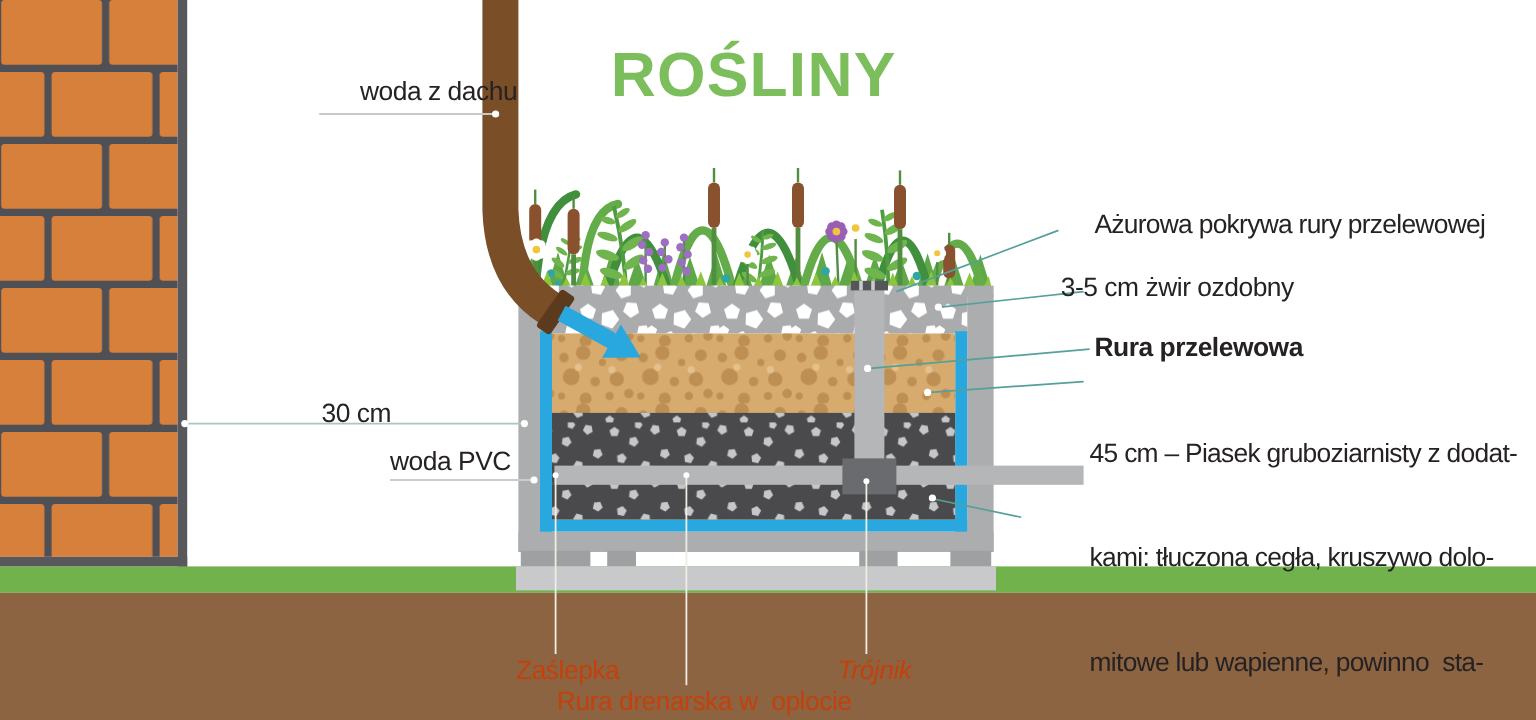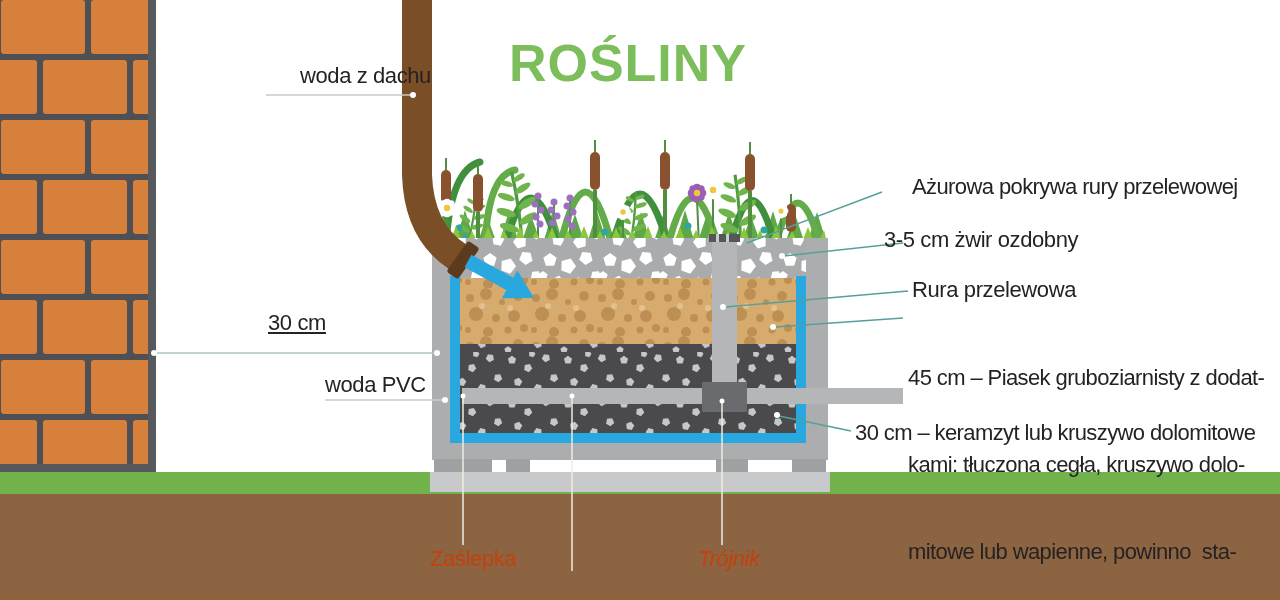--- a/index.html
+++ b/index.html
@@ -302,32 +302,32 @@
       <circle cx="722" cy="401" r="2.5"></circle>
     </g>
   </g>
 </svg>
 
   <div class="title">
     <div>ROŚLINY</div>
   </div>
 
   <div class="lbl" style="left:265px;top:63px;margin-left:35px;">woda z dachu</div>
-  <div class="lbl" style="left:268px;top:310px;text-decoration:underline;">30 cm</div>
+  <div class="lbl" style="left:268px;top:332px;">30 cm</div>
   <div class="lbl" style="left:325px;top:372px;">woda PVC</div>
 
   <div class="lbl" style="left:912px;top:174px;letter-spacing:-0.6px;">Ażurowa pokrywa rury przelewowej</div>
   <div class="lbl" style="left:884px;top:227px;">3-5 cm żwir ozdobny</div>
-  <div class="lbl" style="left:912px;top:277px;">Rura przelewowa</div>
+  <div class="lbl" style="left:912px;top:277px;font-weight:bold;">Rura przelewowa</div>
 
   <div class="sand-block">
     <div>45 cm – Piasek gruboziarnisty z dodat-</div>
     <div>kami: tłuczona cegła, kruszywo dolo-</div>
     <div>mitowe lub wapienne, powinno  sta-</div>
     
   </div>
 
-  <div class="lbl" style="left:855px;top:420px;letter-spacing:-0.6px;">30 cm – keramzyt lub kruszywo dolomitowe</div>
 
   <div class="lbl lbl-light" style="left:430px;top:546px;">Zaślepka</div>
   <div class="lbl lbl-light" style="left:698px;top:546px;font-style:italic;">Trójnik</div>
+  <div class="lbl lbl-light" style="left:464px;top:572px;">Rura drenarska w  oplocie</div>
 
 </div>
 
 </body></html>

